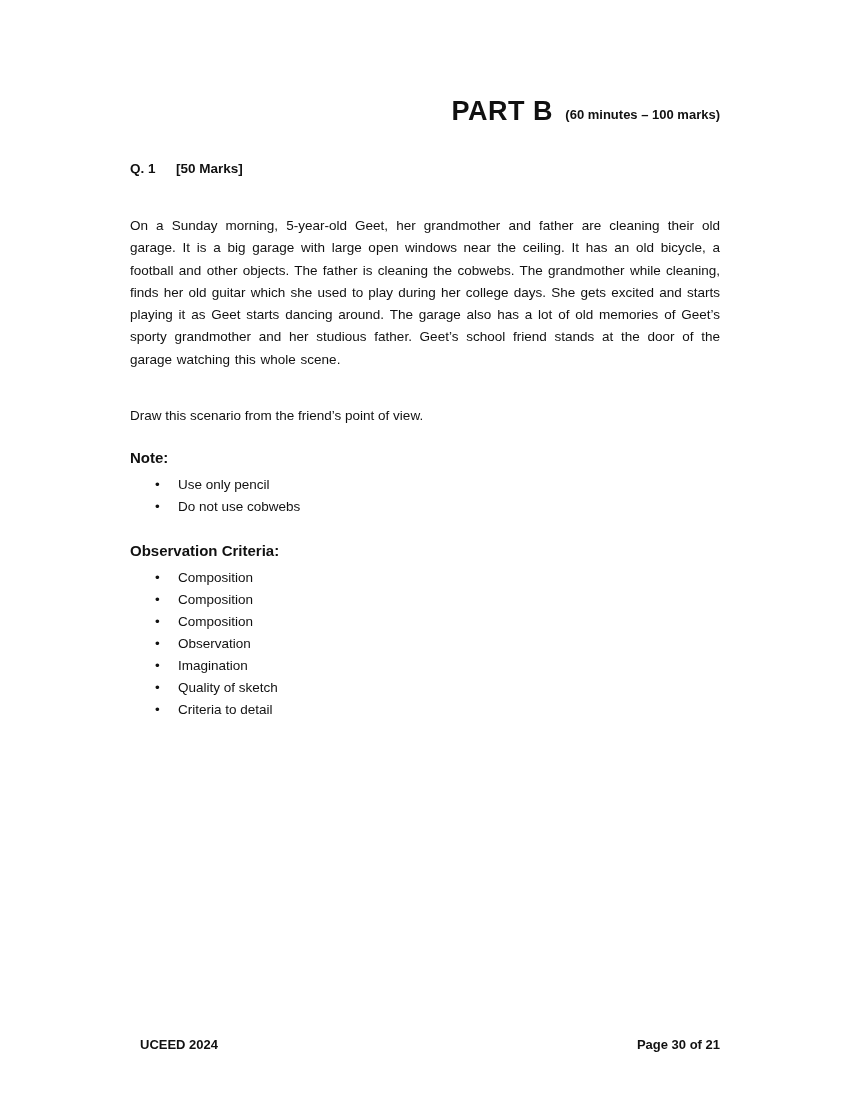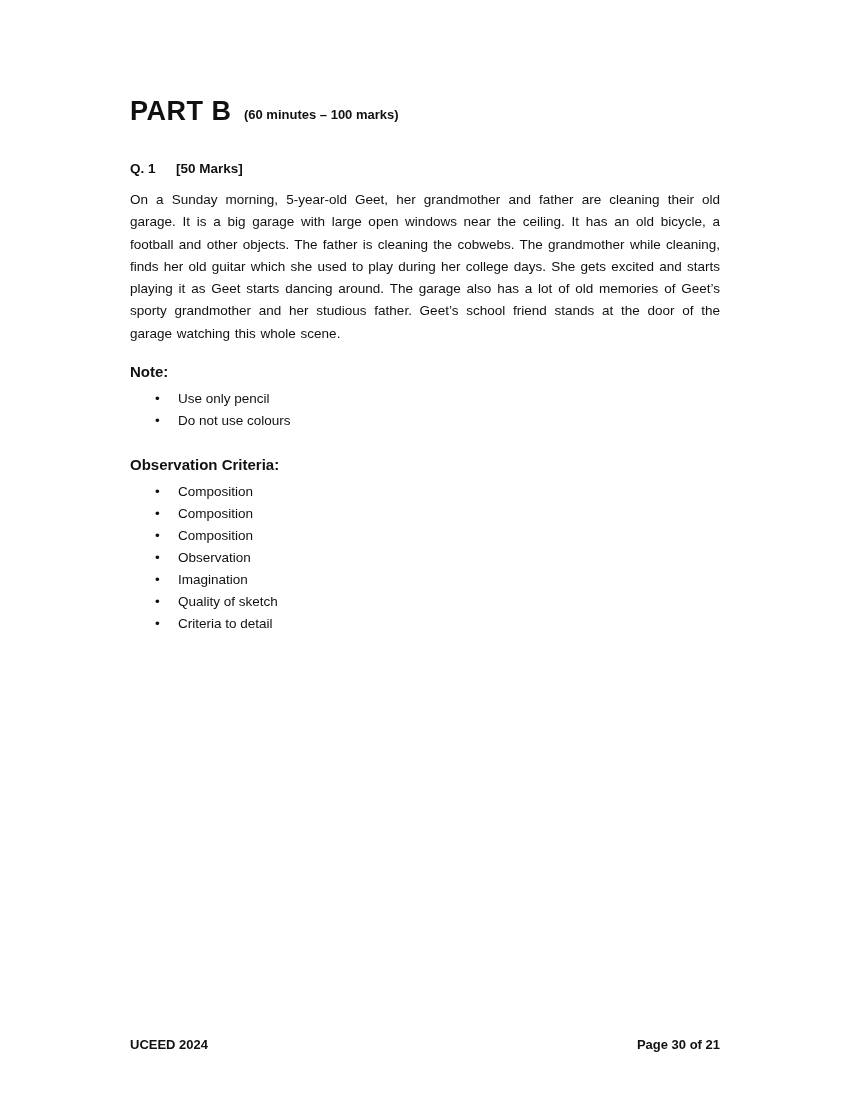--- a/index.html
+++ b/index.html
@@ -11,21 +11,21 @@
     font-family: "Liberation Sans", sans-serif;
     color: #111111;
     overflow: hidden;
   }
   .page {
     position: absolute;
     inset: 0;
     padding: 96px 130px 0 130px;
   }
   .title-row {
-    text-align: left;
+    text-align: right;
     margin-bottom: 34px;
     white-space: nowrap;
   }
   .title-main {
     font-size: 27px;
     font-weight: 700;
     letter-spacing: 0.5px;
     vertical-align: middle;
   }
   .title-suffix {
@@ -34,30 +34,30 @@
     margin-left: 8px;
     vertical-align: middle;
     position: relative;
     top: 3px;
   }
   .question-row {
     display: flex;
     align-items: flex-end;
     font-size: 13.5px;
     font-weight: 700;
-    margin-bottom: 13px;
+    margin-bottom: 39px;
   }
   .q-number { width: 46px; }
   .q-label { flex: 1; }
   .q-marks { text-align: right; }
   .body-paragraph {
     font-size: 13.5px;
     line-height: 22.3px;
     text-align: justify;
-    margin-bottom: 18px;
+    margin-bottom: 34px;
     word-spacing: 1px;
   }
   .instruction {
     font-size: 13.5px;
     line-height: 22px;
     margin-bottom: 22px;
   }
   .section-heading {
     font-size: 15px;
     font-weight: 700;
@@ -76,21 +76,21 @@
   .bullet-glyph {
     width: 23px;
     margin-left: 25px;
     text-align: left;
     font-size: 13.5px;
   }
   .bullet-text { flex: 1; }
   .evaluation-block { margin-top: 22px; }
   .footer {
     position: absolute;
-    left: 130px;
+    left: 140px;
     right: 130px;
     top: 1037px;
     display: flex;
     justify-content: space-between;
     font-size: 13px;
     font-weight: 700;
   }
 </style>
 </head>
 <body>
@@ -102,31 +102,32 @@
     <span class="title-suffix">(60 minutes – 100 marks)</span>
   </div>
 
   <div class="question-row">
     <span class="q-number">Q. 1</span>
     <span class="q-marks">[50 Marks]</span>
   </div>
 
   <p class="body-paragraph">On a Sunday morning, 5-year-old Geet, her grandmother and father are cleaning their old garage. It is a big garage with large open windows near the ceiling. It has an old bicycle, a football and other objects. The father is cleaning the cobwebs. The grandmother while cleaning, finds her old guitar which she used to play during her college days. She gets excited and starts playing it as Geet starts dancing around. The garage also has a lot of old memories of Geet’s sporty grandmother and her studious father. Geet’s school friend stands at the door of the garage watching this whole scene.</p>
 
+  <p class="instruction">Draw this scenario from the friend’s point of view.</p>
 
   <div>
     <div class="section-heading">Note:</div>
     <ul class="bullet-list">
       <li class="bullet-item">
         <span class="bullet-glyph">•</span>
         <span class="bullet-text">Use only pencil</span>
       </li>
       <li class="bullet-item">
         <span class="bullet-glyph">•</span>
-        <span class="bullet-text">Do not use colours</span>
+        <span class="bullet-text">Do not use cobwebs</span>
       </li>
     </ul>
   </div>
 
   <div class="evaluation-block">
     <div class="section-heading">Observation Criteria:</div>
     <ul class="bullet-list">
       <li class="bullet-item">
         <span class="bullet-glyph">•</span>
         <span class="bullet-text">Composition</span>

